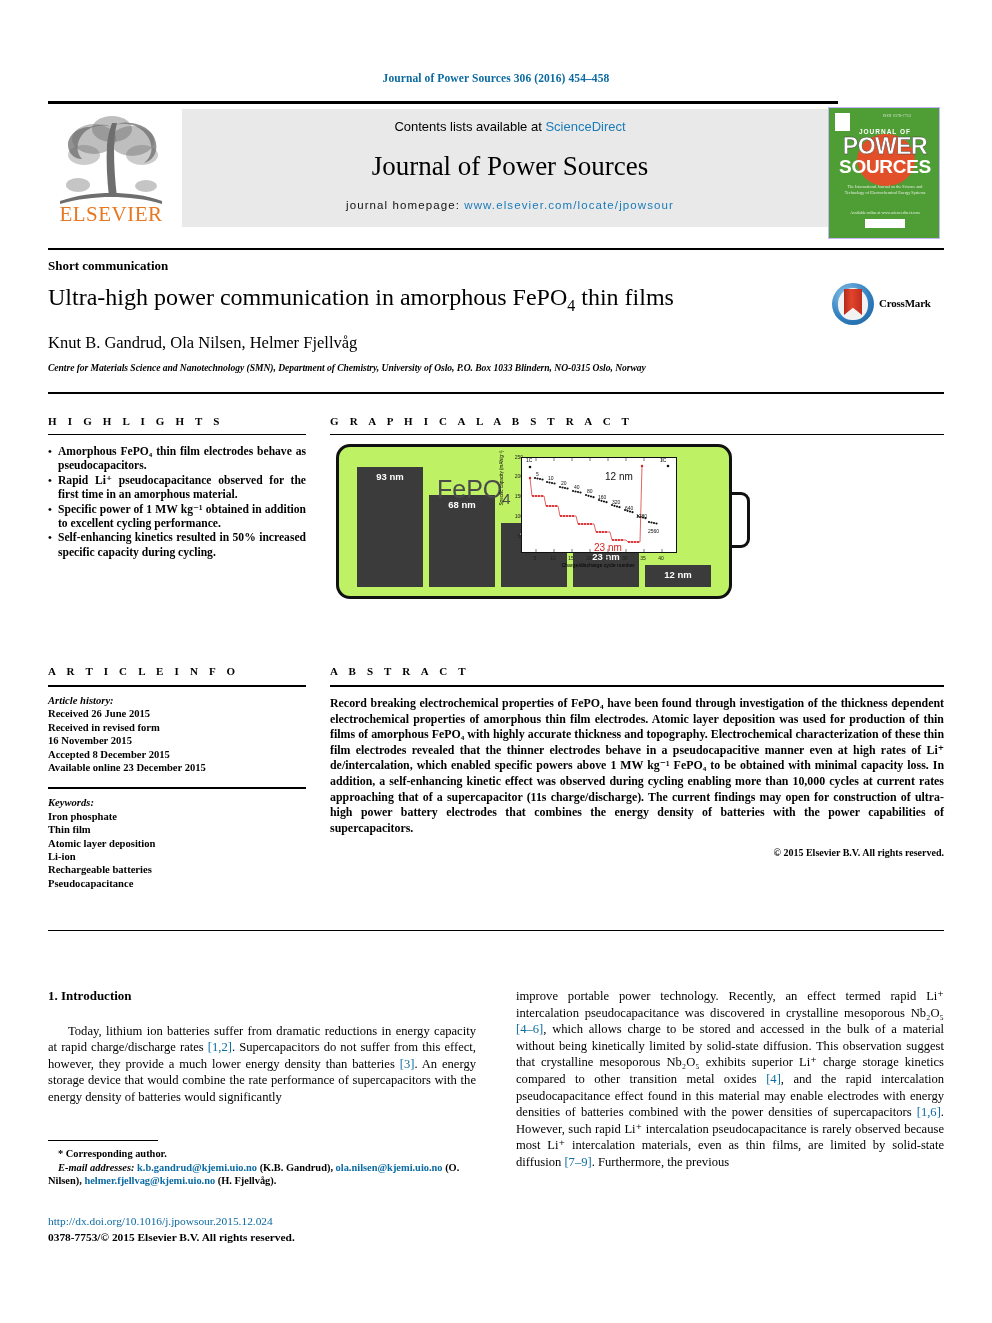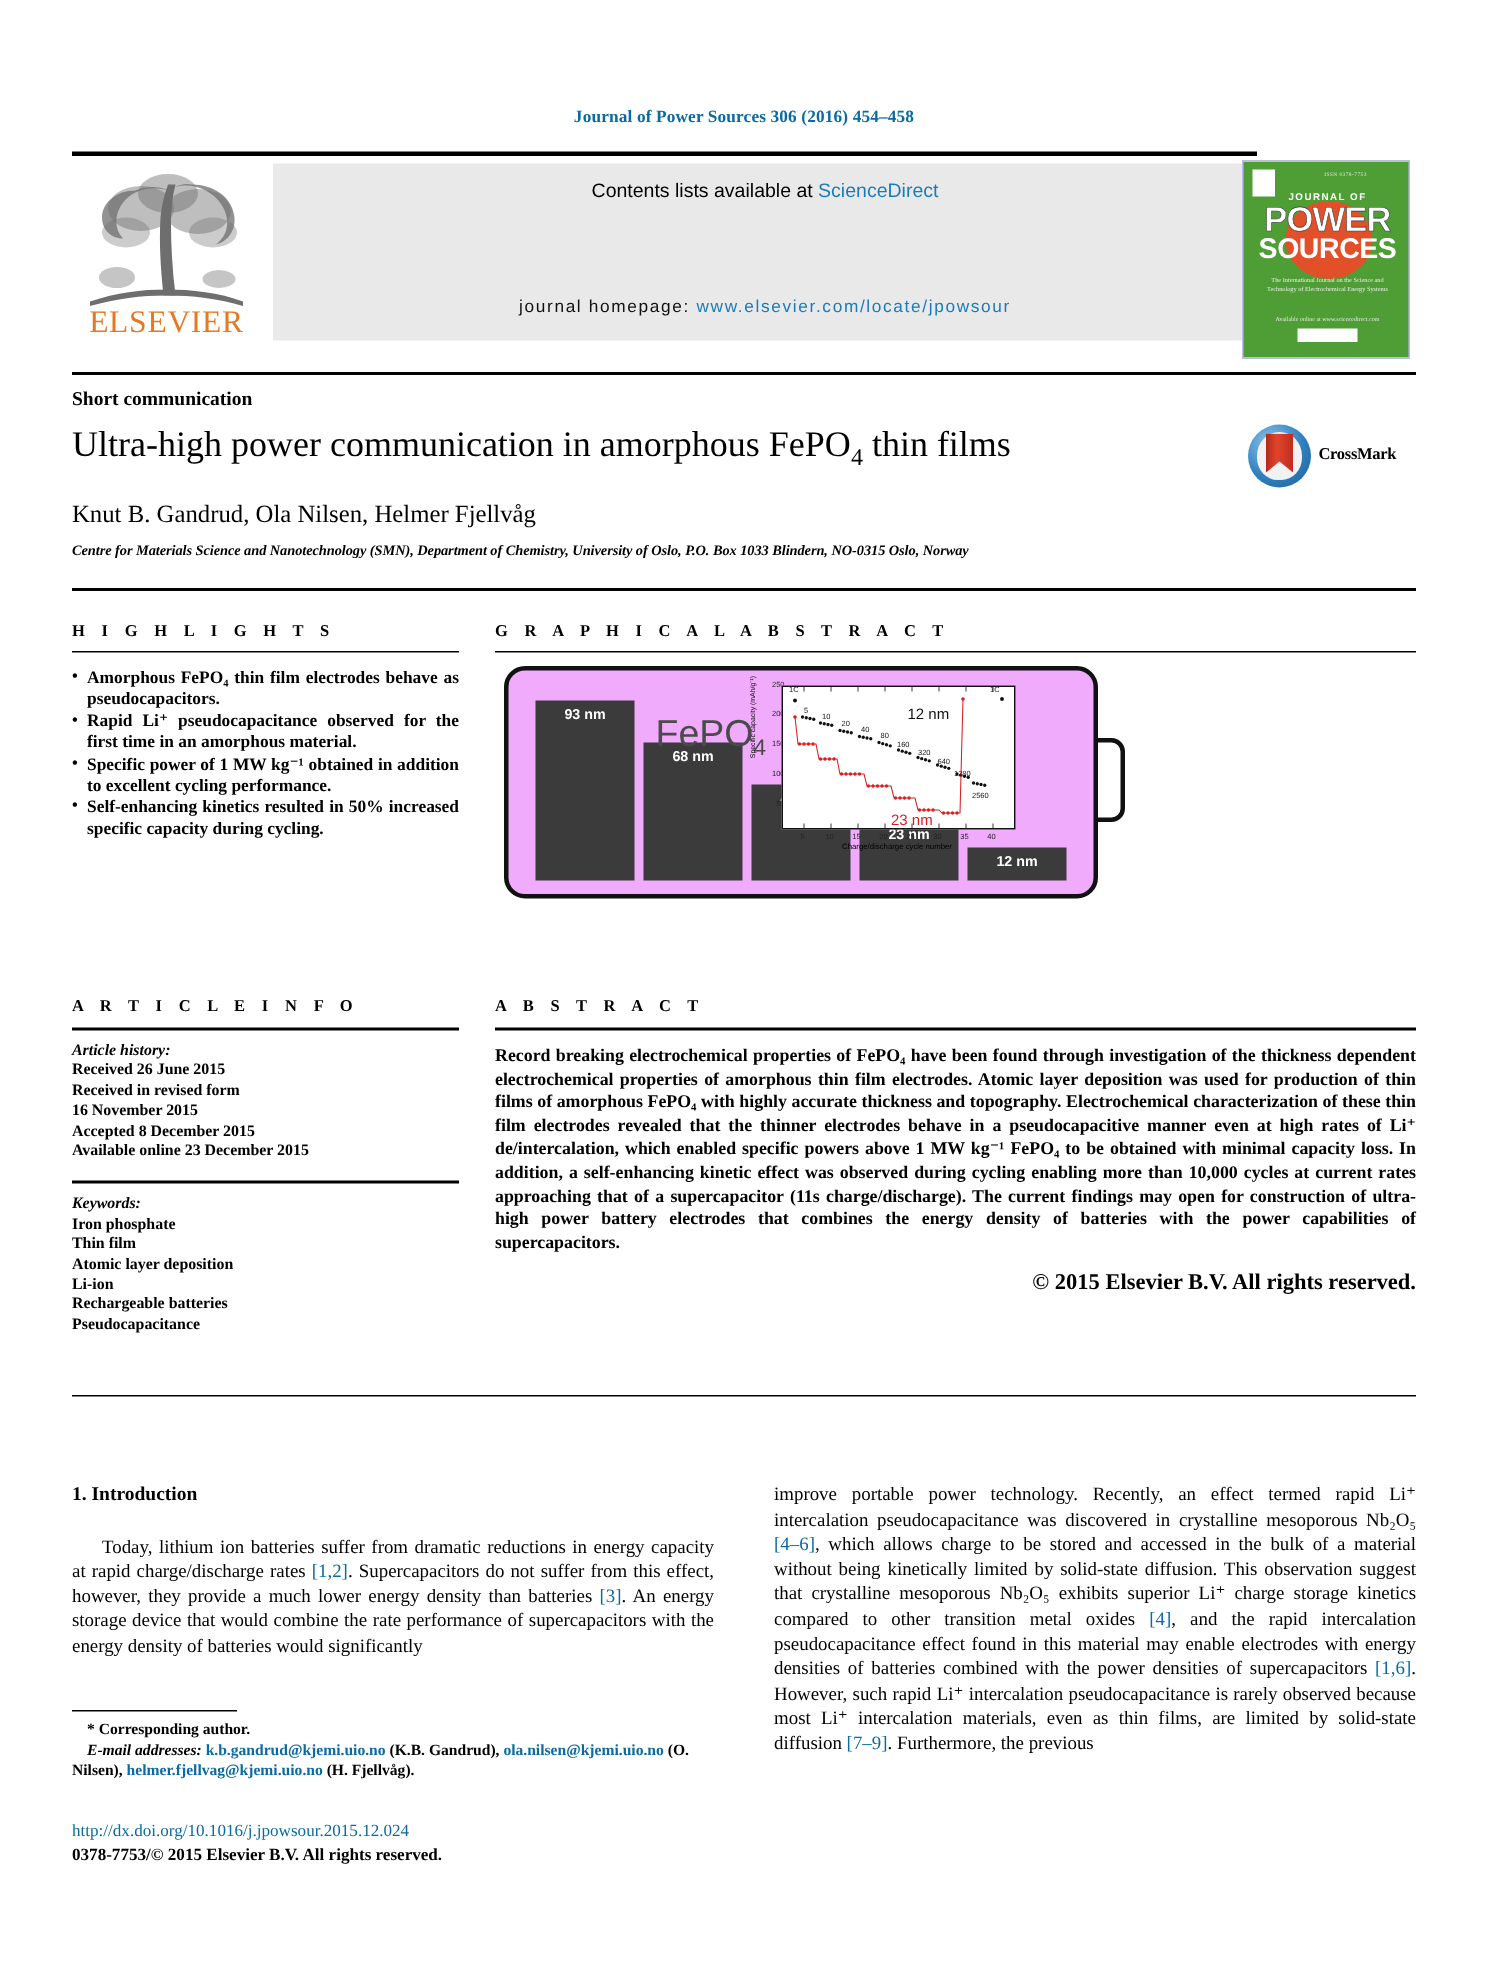--- a/index.html
+++ b/index.html
@@ -227,21 +227,21 @@
   }
 
   .ga-figure {
     position: relative;
     width: 420px; height: 155px;
     margin: 9px 0 0 6px;
   }
   .battery-body {
     position: absolute; left: 0; top: 0; width: 396px; height: 155px;
     border: 3.5px solid #111; border-radius: 14px; box-sizing: border-box;
-    background: #f0abfc;
+    background: #bef264;
   }
   .battery-cap {
     position: absolute; left: 392px; top: 48px; width: 22px; height: 56px;
     border: 3.5px solid #111; border-radius: 0 9px 9px 0; box-sizing: border-box;
     background: #fff;
   }
   .bar {
     position: absolute; bottom: 9px; background: #3b3b3b;
     font-family: "Liberation Sans", sans-serif; color: #fff;
     font-size: 9.5px; font-weight: bold; text-align: center;
@@ -287,21 +287,21 @@
   }
   .lab-12nm { font-size: 10px; color: #111; left: 83px; top: 13px; }
   .lab-23nm { font-size: 10px; color: #d81f1f; left: 72px; top: 84px; }
 
   .ai-body { font-size: 10.6px; line-height: 13.4px; font-weight: bold; }
   .ai-body .it { font-style: italic; }
 
   .abstract-body {
     font-size: 11.9px; line-height: 15.6px; text-align: justify; font-weight: bold;
   }
-  .abstract-copy { text-align: right; margin-top: 11px; font-weight: bold; font-size: 15px; }
+  .abstract-copy { text-align: right; margin-top: 11px; font-weight: bold; font-size: 10px; }
 
   
   .body-rule { position: absolute; left: 48px; top: 930px; width: 896px; height: 1px; background: #000; }
   .bodycol {
     position: absolute; top: 988px; width: 428px;
     font-size: 12.6px; line-height: 16.6px; text-align: justify;
   }
   .bodycol.left { left: 48px; }
   .bodycol.right { left: 516px; }
   .sec-title { font-size: 13px; font-weight: bold; margin-bottom: 18px; }
@@ -348,20 +348,21 @@
           <ellipse cx="92" cy="77" rx="11" ry="6" opacity="0.4"></ellipse>
         </g>
       </svg>
       <div class="elsevier-word">ELSEVIER</div>
     </div>
 
     <div class="journal-band">
       <div class="contents-line">
         <span>Contents lists available at </span><a href="#">ScienceDirect</a>
       </div>
+      <div class="journal-title-big">Journal of Power Sources</div>
       <div class="homepage-line">
         <span class="lbl">journal homepage: </span><span class="url">www.elsevier.com/locate/jpowsour</span>
       </div>
     </div>
 
     <div class="cover-thumb">
       <div class="cover-elsevier-mark"></div>
       <div class="cover-topline">ISSN 0378-7753</div>
       <div class="cover-journalof">JOURNAL OF</div>
       <div class="cover-blob"></div>

